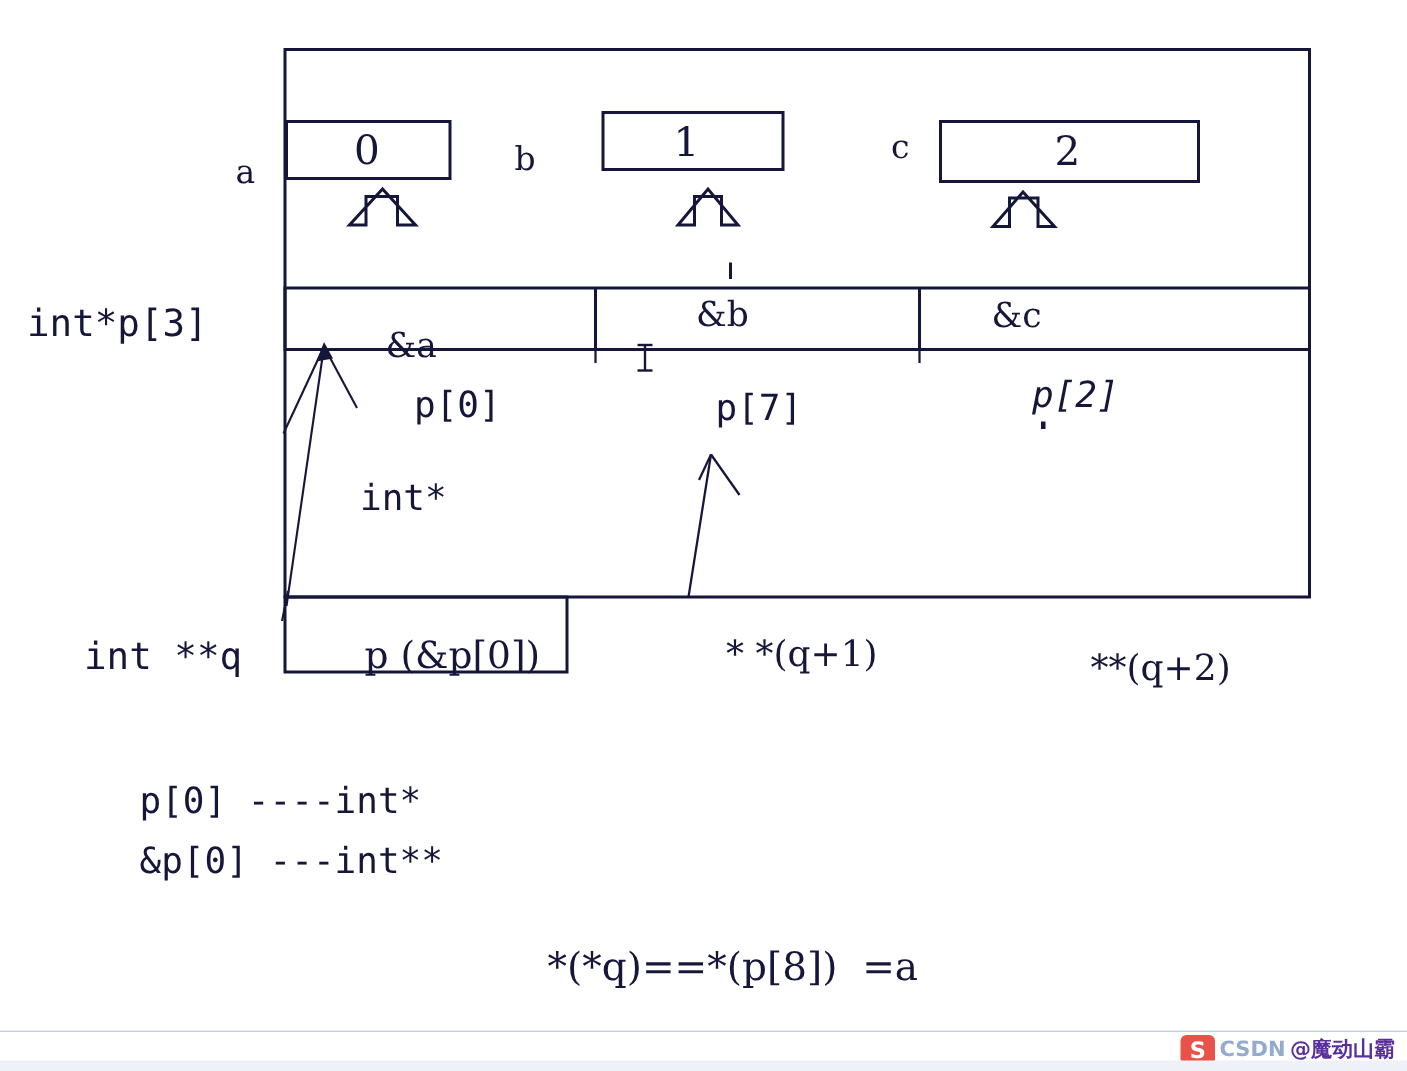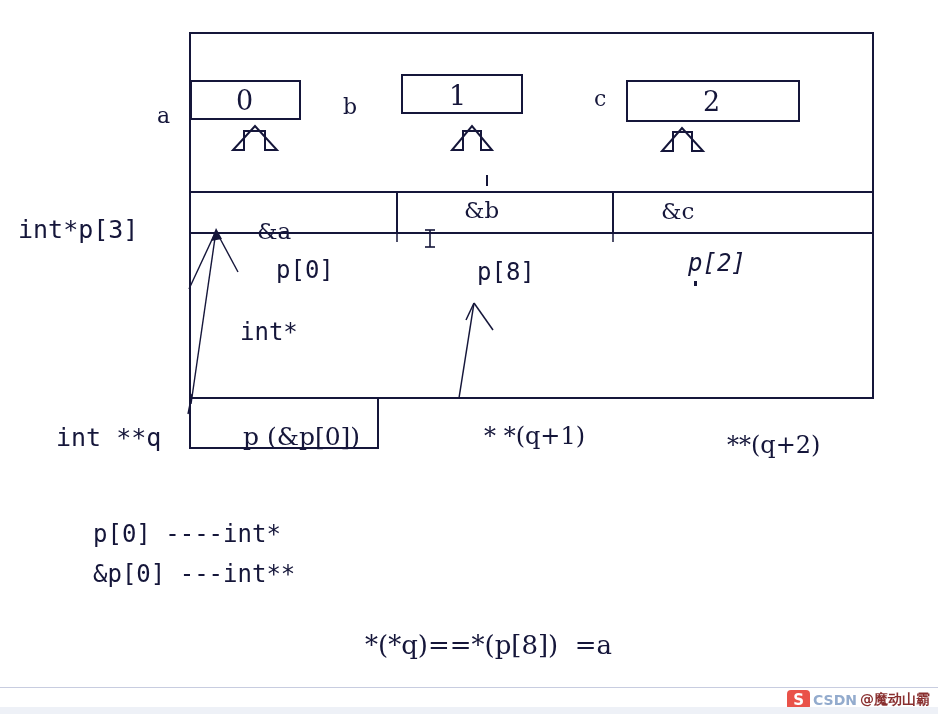--- a/index.html
+++ b/index.html
@@ -95,21 +95,21 @@
     font-family: "DejaVu Sans", sans-serif;
     font-size: 15px;
     font-weight: bold;
     line-height: 20px;
     text-align: center;
   }
   .wm-text {
     font-family: "DejaVu Sans", sans-serif;
     font-size: 14px;
     font-weight: bold;
-    color: #7f1d1d;
+    color: #4c1d95;
     letter-spacing: 0px;
   }
   .wm-text.muted {
     color: #8aa4c9;
   }
   #wm-strip {
     position: absolute;
     left: 0;
     bottom: 0;
     width: 938px;
@@ -171,28 +171,28 @@
   </svg>
 
   <div class="txt varname" style="left:157px; top:105px;">a</div>
   <div class="txt varname" style="left:343px; top:96px;">b</div>
   <div class="txt varname" style="left:594px; top:88px;">c</div>
 
   <div class="txt val" style="left:236px; top:87px;">0</div>
   <div class="txt val" style="left:449px; top:82px;">1</div>
   <div class="txt val" style="left:703px; top:88px;">2</div>
 
-  <div class="txt decl" style="left:18px; top:217px;text-align:center;">int*p[3]</div>
+  <div class="txt decl" style="left:18px; top:203px;text-align:center;">int*p[3]</div>
 
   <div class="txt addr" style="left:257px; top:220px;">&amp;a</div>
   <div class="txt addr" style="left:464px; top:199px;">&amp;b</div>
   <div class="txt addr" style="left:661px; top:200px;">&amp;c</div>
 
   <div class="txt plabel" style="left:240px; top:258px;margin-left:36px;">p[0]</div>
-  <div class="txt plabel" style="left:477px; top:260px;">p[8]</div>
+  <div class="txt plabel" style="left:477px; top:260px;">p[7]</div>
   <div class="txt plabel" style="left:688px; top:251px;font-style:italic;">p[2]</div>
 
   <div class="txt plabel" style="left:240px; top:320px;">int*</div>
 
   <div class="txt decl" style="left:56px; top:425px;">int **q</div>
   <div class="txt qbox-text" style="left:243px; top:424px;">p (&amp;p[0])</div>
 
   <div class="txt expr" style="left:484px; top:424px;">* *(q+1)</div>
   <div class="txt expr" style="left:727px; top:433px;">**(q+2)</div>
 

